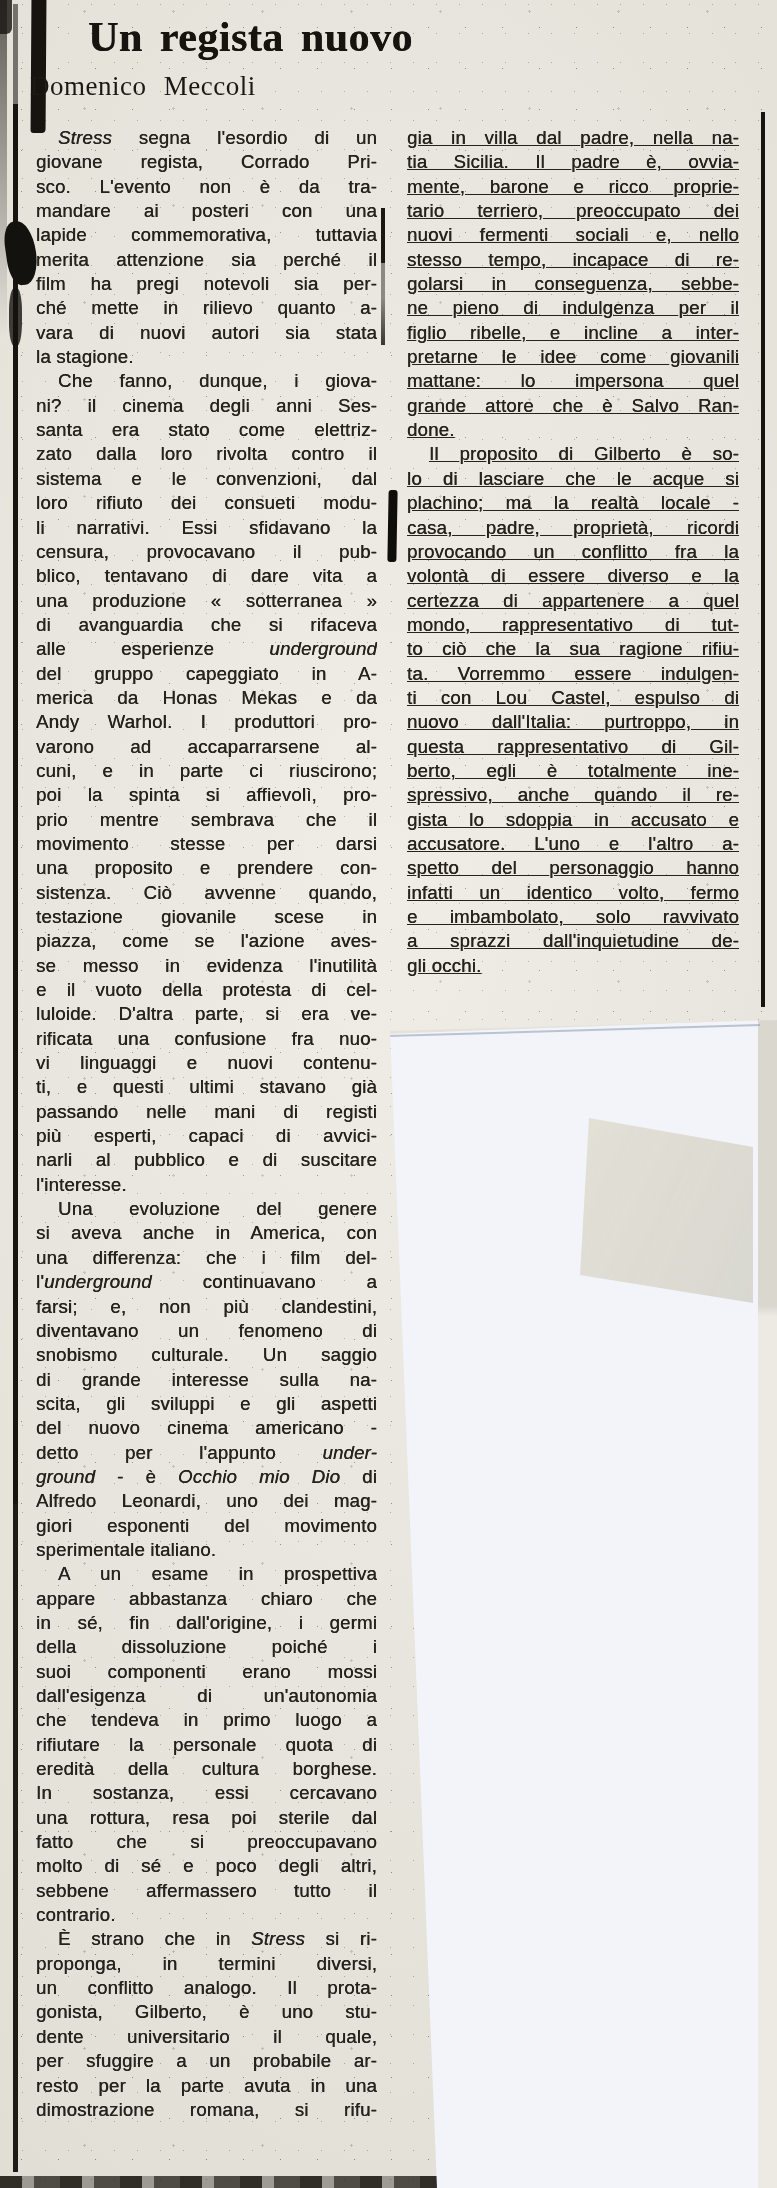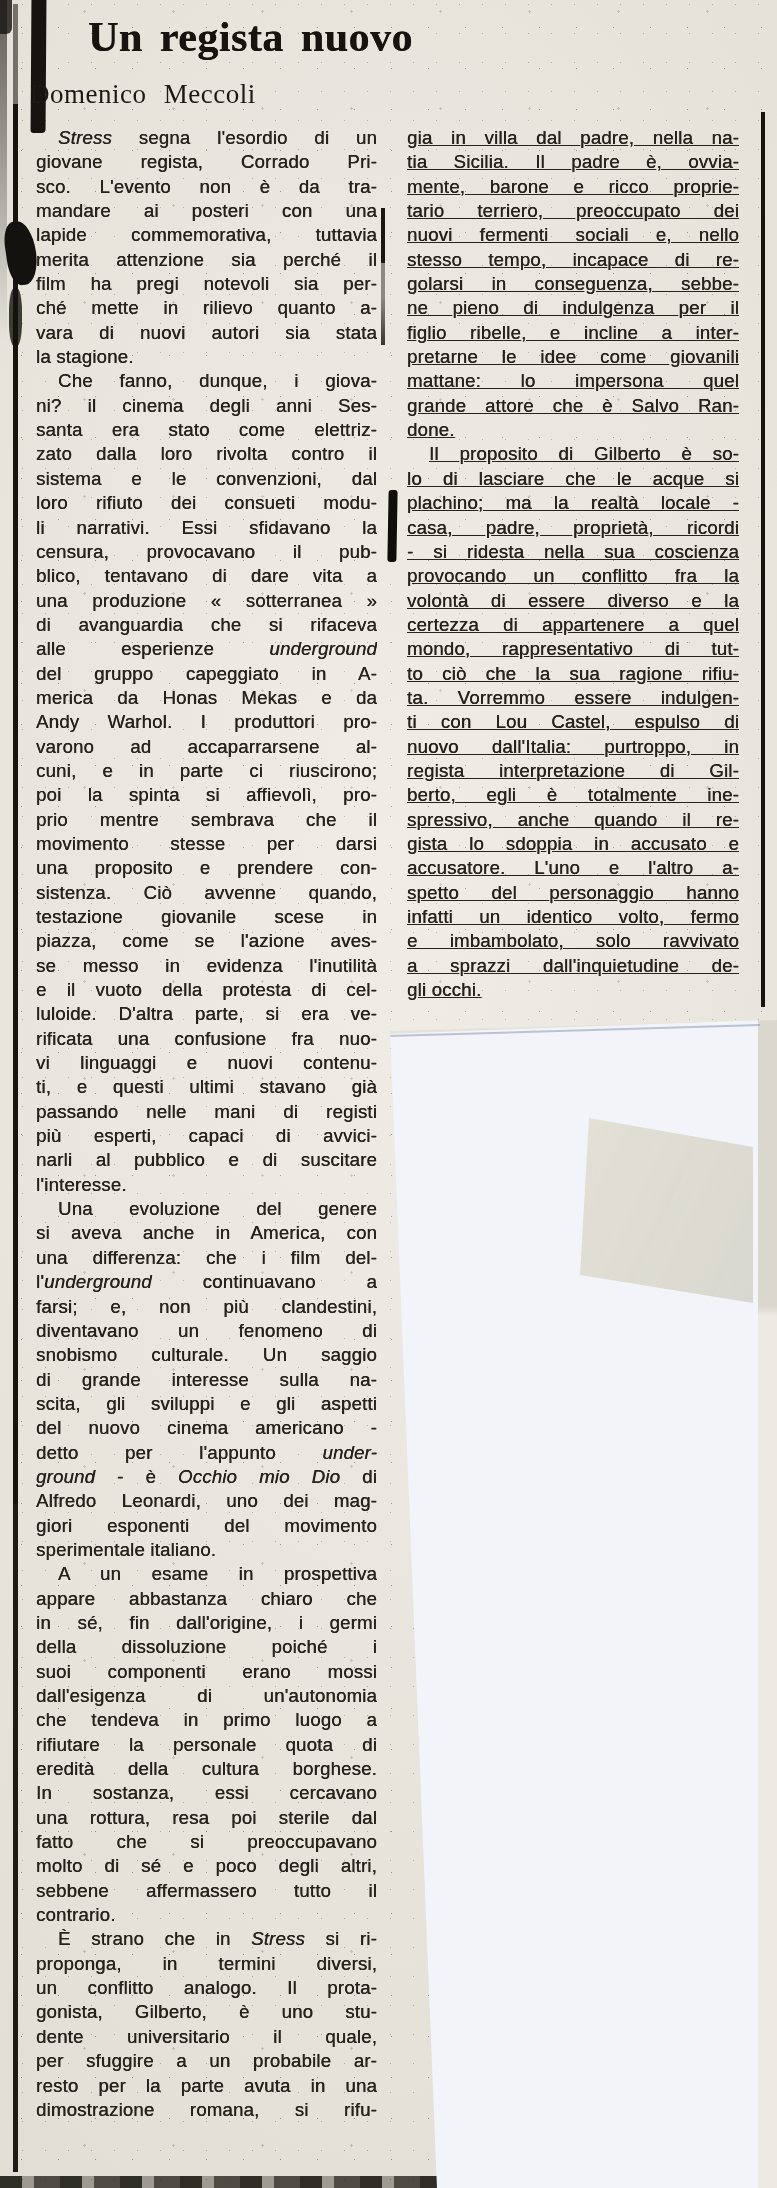--- a/index.html
+++ b/index.html
@@ -73,21 +73,21 @@
   
   .title{
     position:absolute;left:88px;top:14px;
     font-family:"Liberation Serif",serif;font-weight:bold;font-size:42px;line-height:1.1;
     color:var(--title_ink);letter-spacing:.5px;word-spacing:6px;
     text-shadow:.4px 0 0 currentColor;
   }
   .byline{
     position:absolute;left:30px;top:72px;
     font-family:"Liberation Serif",serif;font-size:27px;line-height:1.1;
-    color:#1c1915;letter-spacing:.5px;word-spacing:10px;margin-top:8px;
+    color:#1c1915;letter-spacing:.5px;word-spacing:10px;
   }
   
   .col{
     position:absolute;top:126px;
     font-size:18.6px;line-height:24.35px;color:var(--ink);
     letter-spacing:.2px;
     text-shadow:.33px 0 0 currentColor;
   }
   .col-left{left:36px;width:341px;}
   .col-right{left:407px;width:332px;text-decoration:underline;}
@@ -217,30 +217,29 @@
         <div class="line">ne pieno di indulgenza per il</div>
         <div class="line">figlio ribelle, e incline a inter-</div>
         <div class="line">pretarne le idee come giovanili</div>
         <div class="line">mattane: lo impersona quel</div>
         <div class="line">grande attore che è Salvo Ran-</div>
         <div class="line para-end">done.</div>
         <div class="line indent">Il proposito di Gilberto è so-</div>
         <div class="line">lo di lasciare che le acque si</div>
         <div class="line">plachino; ma la realtà locale -</div>
         <div class="line">casa, padre, proprietà, ricordi</div>
-        <div class="line">- si ridesta nella sua coscienza</div>
         <div class="line">provocando un conflitto fra la</div>
         <div class="line">volontà di essere diverso e la</div>
         <div class="line">certezza di appartenere a quel</div>
         <div class="line">mondo, rappresentativo di tut-</div>
         <div class="line">to ciò che la sua ragione rifiu-</div>
         <div class="line">ta. Vorremmo essere indulgen-</div>
         <div class="line">ti con Lou Castel, espulso di</div>
         <div class="line">nuovo dall'Italia: purtroppo, in</div>
-        <div class="line">regista interpretazione di Gil-</div>
+        <div class="line">questa rappresentativo di Gil-</div>
         <div class="line">berto, egli è totalmente ine-</div>
         <div class="line">spressivo, anche quando il re-</div>
         <div class="line">gista lo sdoppia in accusato e</div>
         <div class="line">accusatore. L'uno e l'altro a-</div>
         <div class="line">spetto del personaggio hanno</div>
         <div class="line">infatti un identico volto, fermo</div>
         <div class="line">e imbambolato, solo ravvivato</div>
         <div class="line">a sprazzi dall'inquietudine de-</div>
         <div class="line para-end">gli occhi.</div>
       </div>

